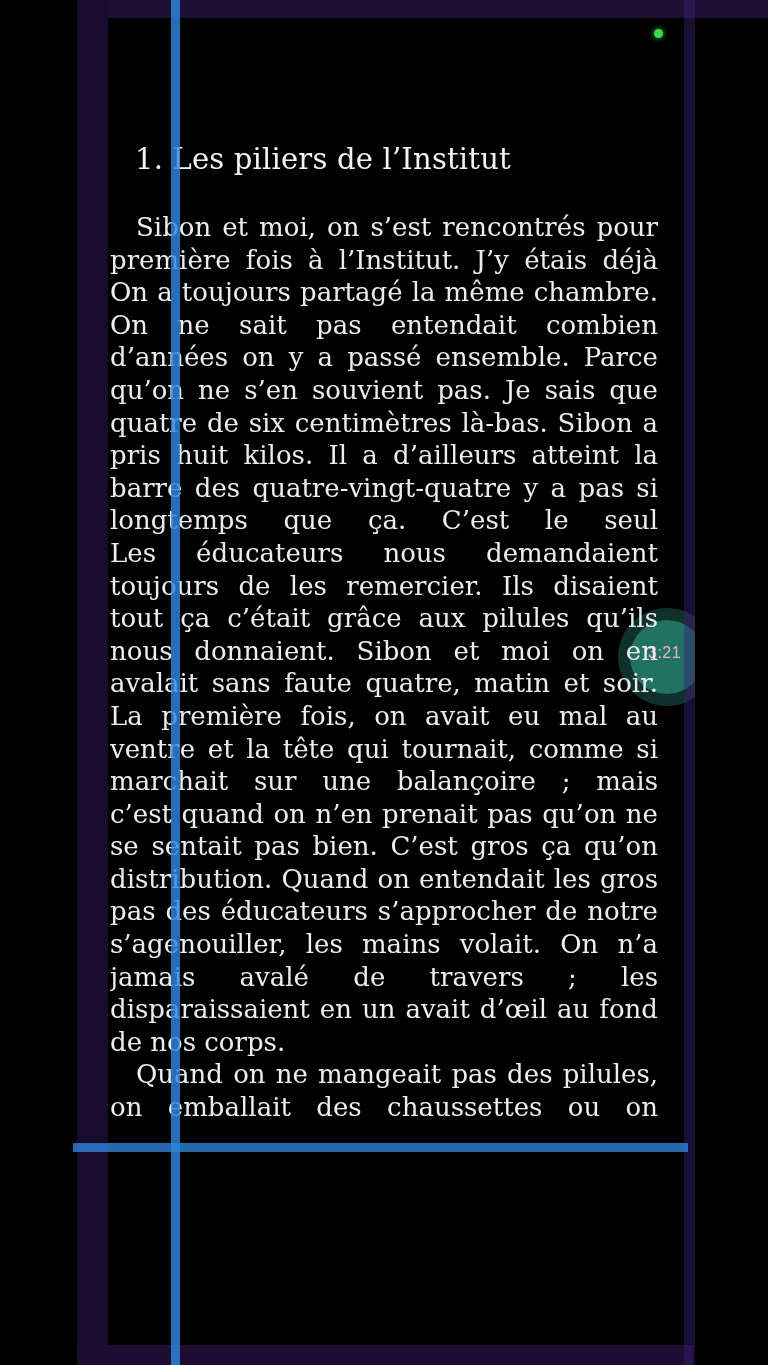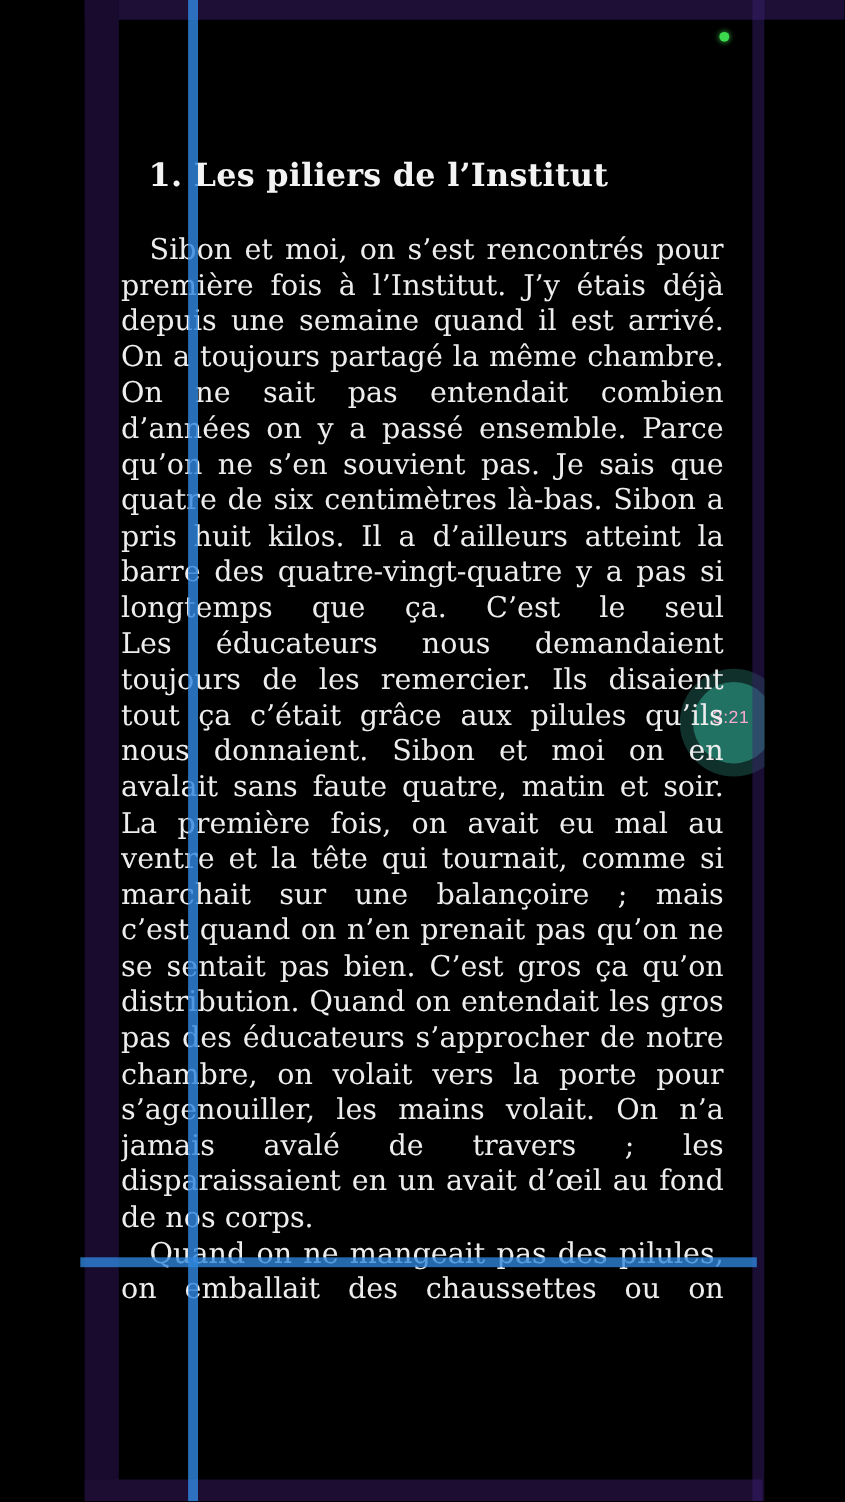--- a/index.html
+++ b/index.html
@@ -35,21 +35,21 @@
   .timer-label {
     position: absolute; left: 648px; top: 644px;
     font-family: Liberation Sans, sans-serif;
     font-size: 16px; letter-spacing: 0.5px;
     color: #f9a8d4; z-index: 4;
   }
 
   
   .chapter-title {
     position: absolute; left: 135px; top: 142px;
-    font-size: 29px; font-weight: bold; letter-spacing: 0.2px;
+    font-size: 29px; font-weight: normal; letter-spacing: 0.2px;
     color: #f3f3f3; z-index: 5; white-space: nowrap;
   }
   .body-text {
     position: absolute; left: 110px; top: 211px; width: 548px;
     font-size: 26px; line-height: 32.6px; color: #ededed;
     z-index: 5;
   }
   .line { text-align: justify; text-align-last: justify; height: 32.6px; overflow: hidden; }
   .line.start-left { text-align: right; text-align-last: left; }
   .line.indent { padding-left: 26px; }
@@ -91,42 +91,40 @@
   <div class="band-right"></div>
   <div class="right-cover"></div>
 
   <div class="timer-label">3:21</div>
 
   <div class="chapter-title">1. Les piliers de l’Institut</div>
 
   <div class="body-text">
     <div class="line indent">Sibon et moi, on s’est rencontrés pour la</div>
     <div class="line">première fois à l’Institut. J’y étais déjà</div>
-    <div class="line">depuis une semaine quand il est arrivé.</div>
     <div class="line">On a toujours partagé la même chambre.</div>
     <div class="line">On ne sait pas entendait combien</div>
     <div class="line">d’années on y a passé ensemble. Parce</div>
     <div class="line">qu’on ne s’en souvient pas. Je sais que j’ai</div>
     <div class="line">quatre de six centimètres là-bas. Sibon a</div>
     <div class="line">pris huit kilos. Il a d’ailleurs atteint la</div>
     <div class="line">barre des quatre-vingt-quatre y a pas si</div>
     <div class="line">longtemps que ça. C’est le seul</div>
     <div class="line">Les éducateurs nous demandaient</div>
     <div class="line">toujours de les remercier. Ils disaient que</div>
     <div class="line">tout ça c’était grâce aux pilules qu’ils</div>
     <div class="line">nous donnaient. Sibon et moi on en</div>
     <div class="line">avalait sans faute quatre, matin et soir.</div>
     <div class="line">La première fois, on avait eu mal au</div>
     <div class="line">ventre et la tête qui tournait, comme si on</div>
     <div class="line">marchait sur une balançoire ; mais après,</div>
     <div class="line">c’est quand on n’en prenait pas qu’on ne</div>
     <div class="line">se sentait pas bien. C’est gros ça qu’on</div>
     <div class="line">distribution. Quand on entendait les gros</div>
     <div class="line">pas des éducateurs s’approcher de notre</div>
-    <div class="line">chambre, on volait vers la porte pour</div>
     <div class="line">s’agenouiller, les mains volait. On n’a</div>
     <div class="line">jamais avalé de travers ; les médicaments</div>
     <div class="line">disparaissaient en un avait d’œil au fond</div>
     <div class="line start-left">de nos corps.</div>
     <div class="line indent">Quand on ne mangeait pas des pilules,</div>
     <div class="line">on emballait des chaussettes ou on</div>
   </div>
 
   <div class="crosshair-v"></div>
   <div class="crosshair-h"></div>

